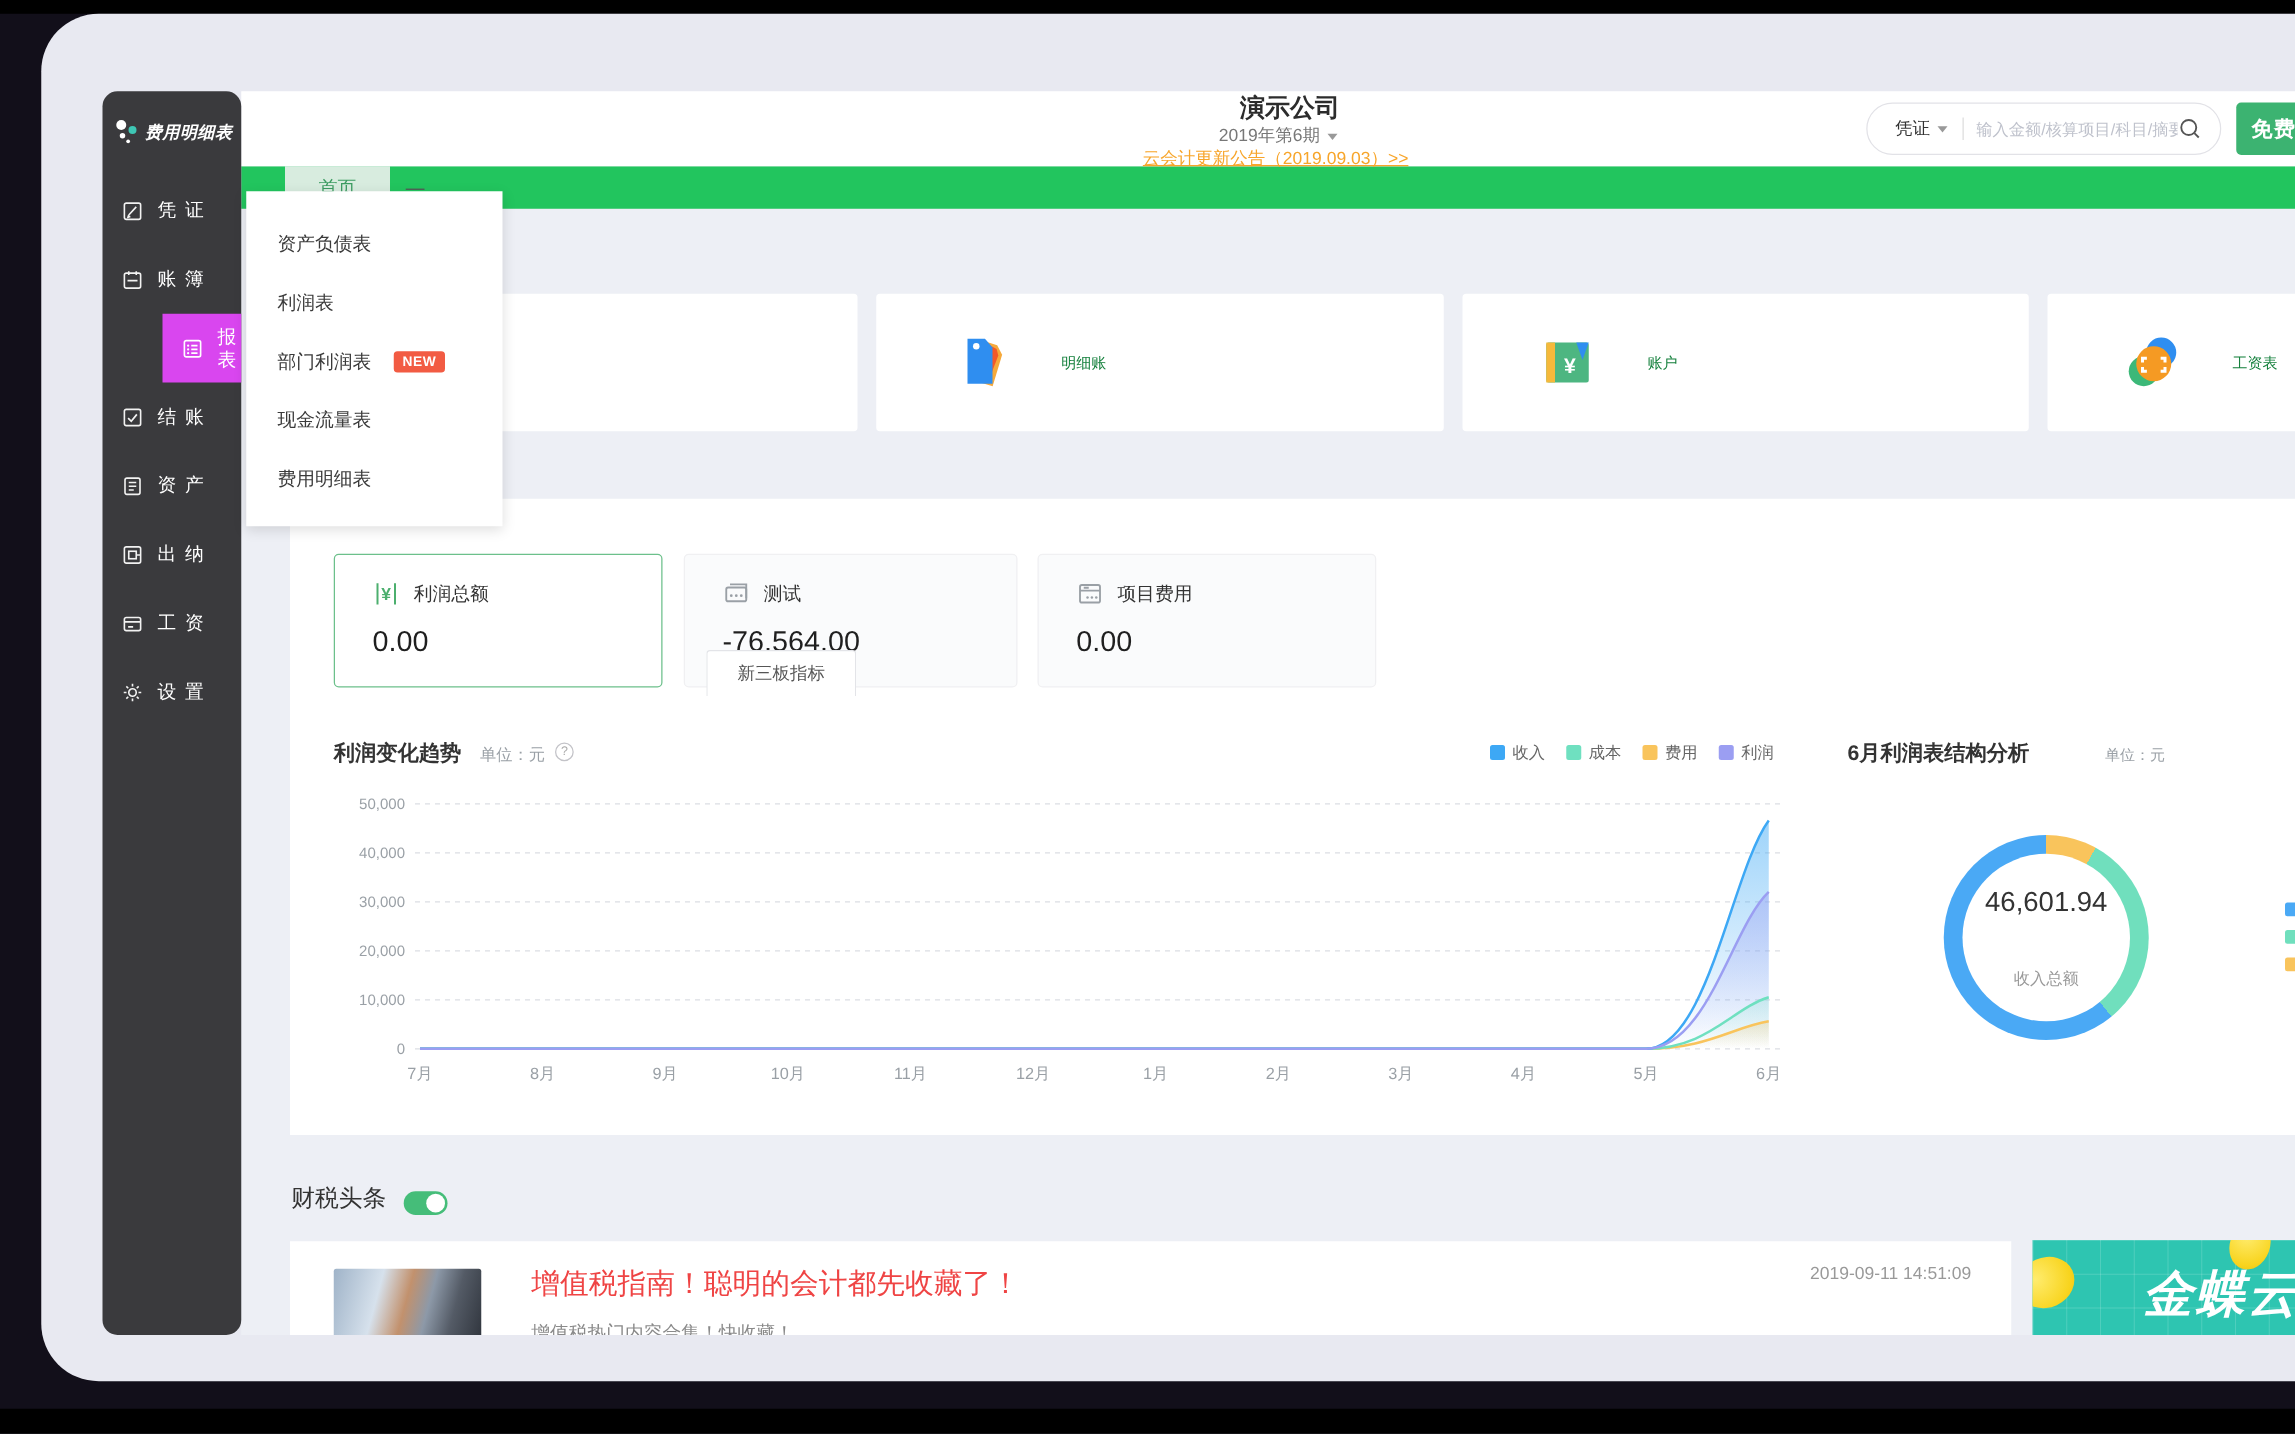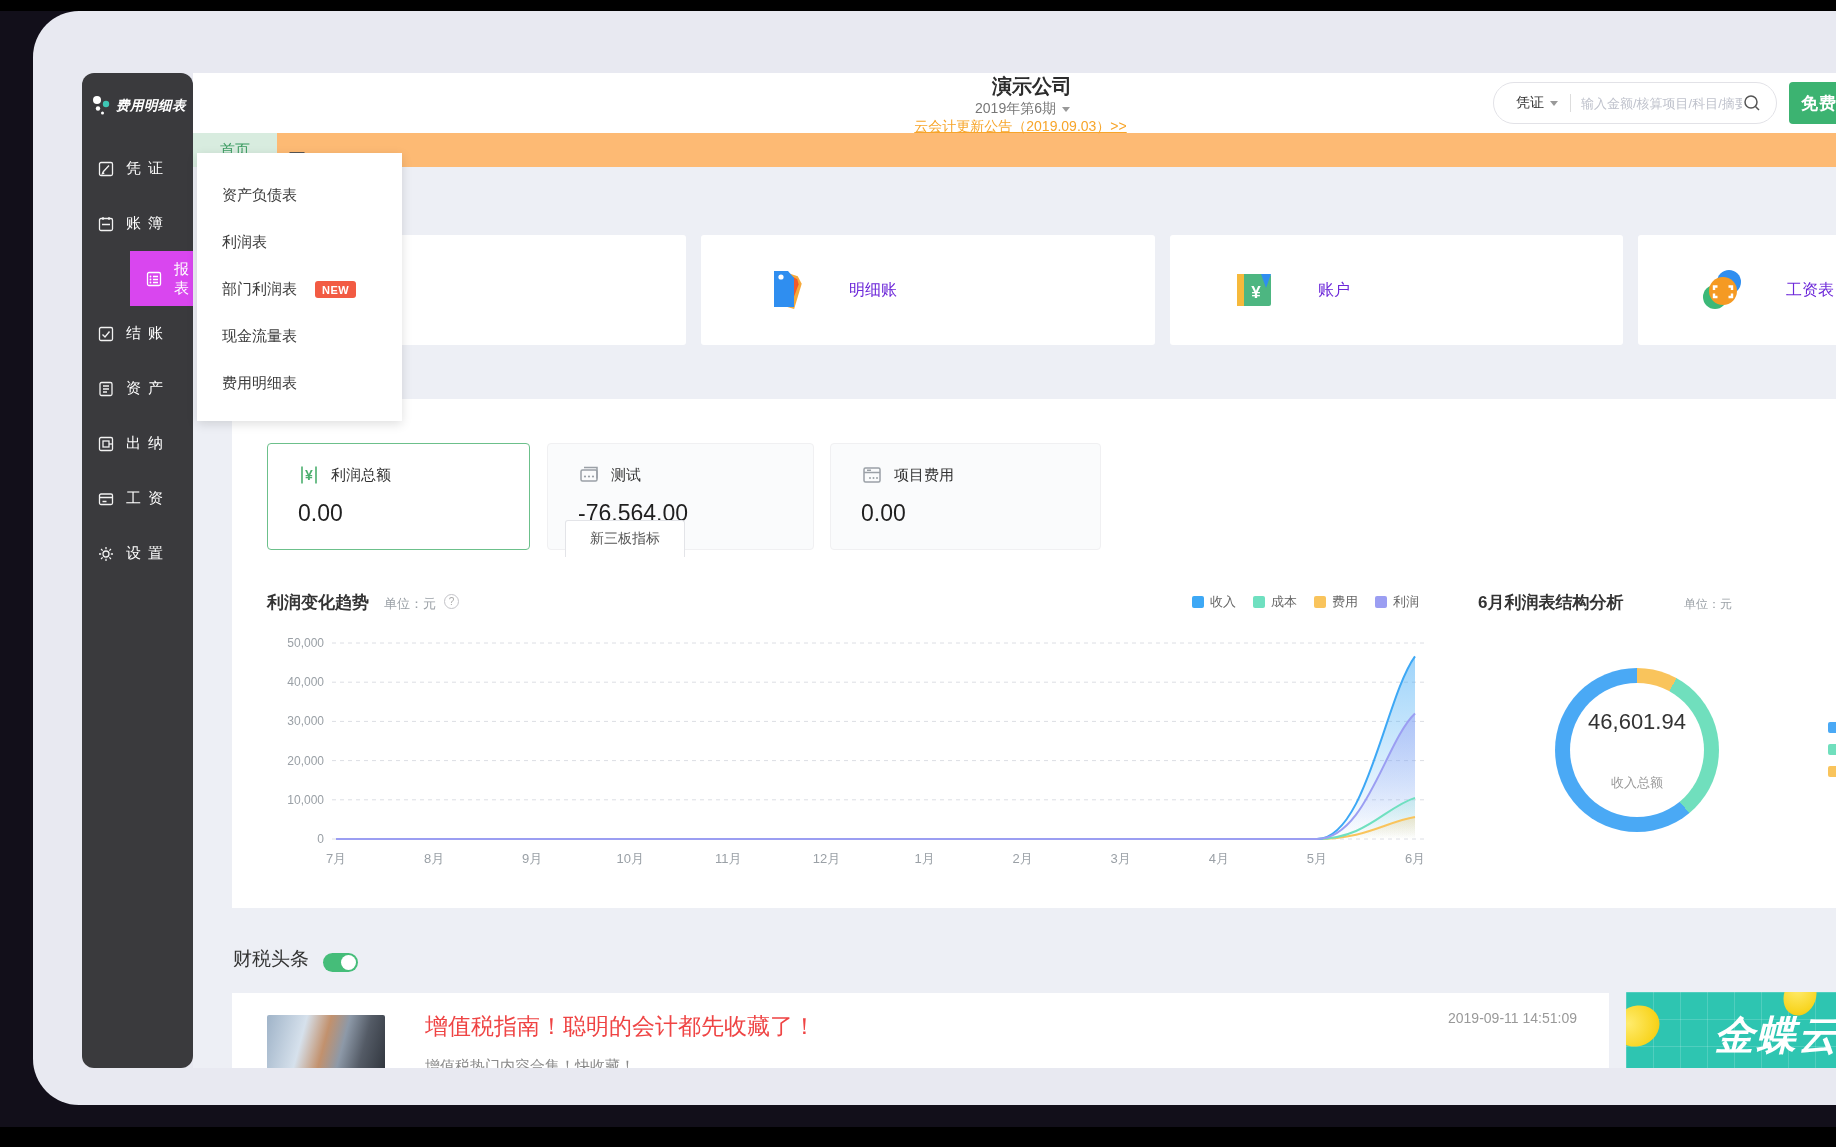--- a/index.html
+++ b/index.html
@@ -35,34 +35,34 @@
   .search-cat { margin-left:22px; font-size:14px; color:#333; }
   .search-div { width:1px; height:18px; background:#ddd; margin:0 10px 0 12px; }
   .search-input { border:none; outline:none; flex:1; font-size:13px; color:#555; background:transparent; min-width:0;}
   .search-input::placeholder { color:#bfc2cc; }
   .search-icon { margin-right:14px; flex:none; }
   .trial-btn { position:absolute; left:1596px; top:9px; width:130px; height:42px; background:#3cb371;
                color:#fff; font-size:17px; font-weight:bold; border:none; border-radius:4px;
                text-align:left; padding-left:12px; letter-spacing:1px; cursor:pointer; }
 
   
-  .tabbar { position:absolute; left:160px; top:122px; right:0; height:34px; background:#fdba74; display:flex; z-index:2;}
+  .tabbar { position:absolute; left:160px; top:122px; right:0; height:34px; background:#22c55e; display:flex; z-index:2;padding-left:35px;}
   .tab-home { width:84px; height:34px; background:#d8ecdf; color:#3d9c62; font-size:15px;
               display:flex; align-items:center; justify-content:center; cursor:pointer; }
   .tab-min { width:40px; height:34px; display:flex; align-items:center; justify-content:center;
              color:#555; font-size:15px; cursor:pointer; }
 
   
   .content { position:absolute; left:160px; top:156px; right:0; bottom:37px; background:#edeff5; z-index:1; }
 
   .cards-row { position:absolute; left:0; top:68px; height:110px; width:100%; }
   .qcard { position:absolute; top:0; height:110px; background:#fff; border-radius:3px;
            display:flex; align-items:center; cursor:pointer; }
   .qcard .qicon { margin-left:57px; flex:none; }
-  .qcard .qlabel { margin-left:37px; font-size:16px; color:#6d28d9; }
+  .qcard .qlabel { margin-left:37px; font-size:12px; color:#15803d; }
   .qc1 { left:54px; width:439px; }
   .qc2 { left:508px; width:454px; }
   .qc3 { left:977px; width:453px; }
   .qc4 { left:1445px; width:360px; }
 
   .metrics-tab { position:absolute; left:372px; top:353px; width:120px; height:37px; background:#fff;
                  border:1px solid #e3e4e8; border-bottom:none; border-radius:3px 3px 0 0; z-index:4;
                  display:flex; align-items:center; justify-content:center; font-size:14px; color:#555; cursor:pointer; }
 
   .panel { position:absolute; left:39px; top:232px; width:1700px; height:509px; background:#fff; }

